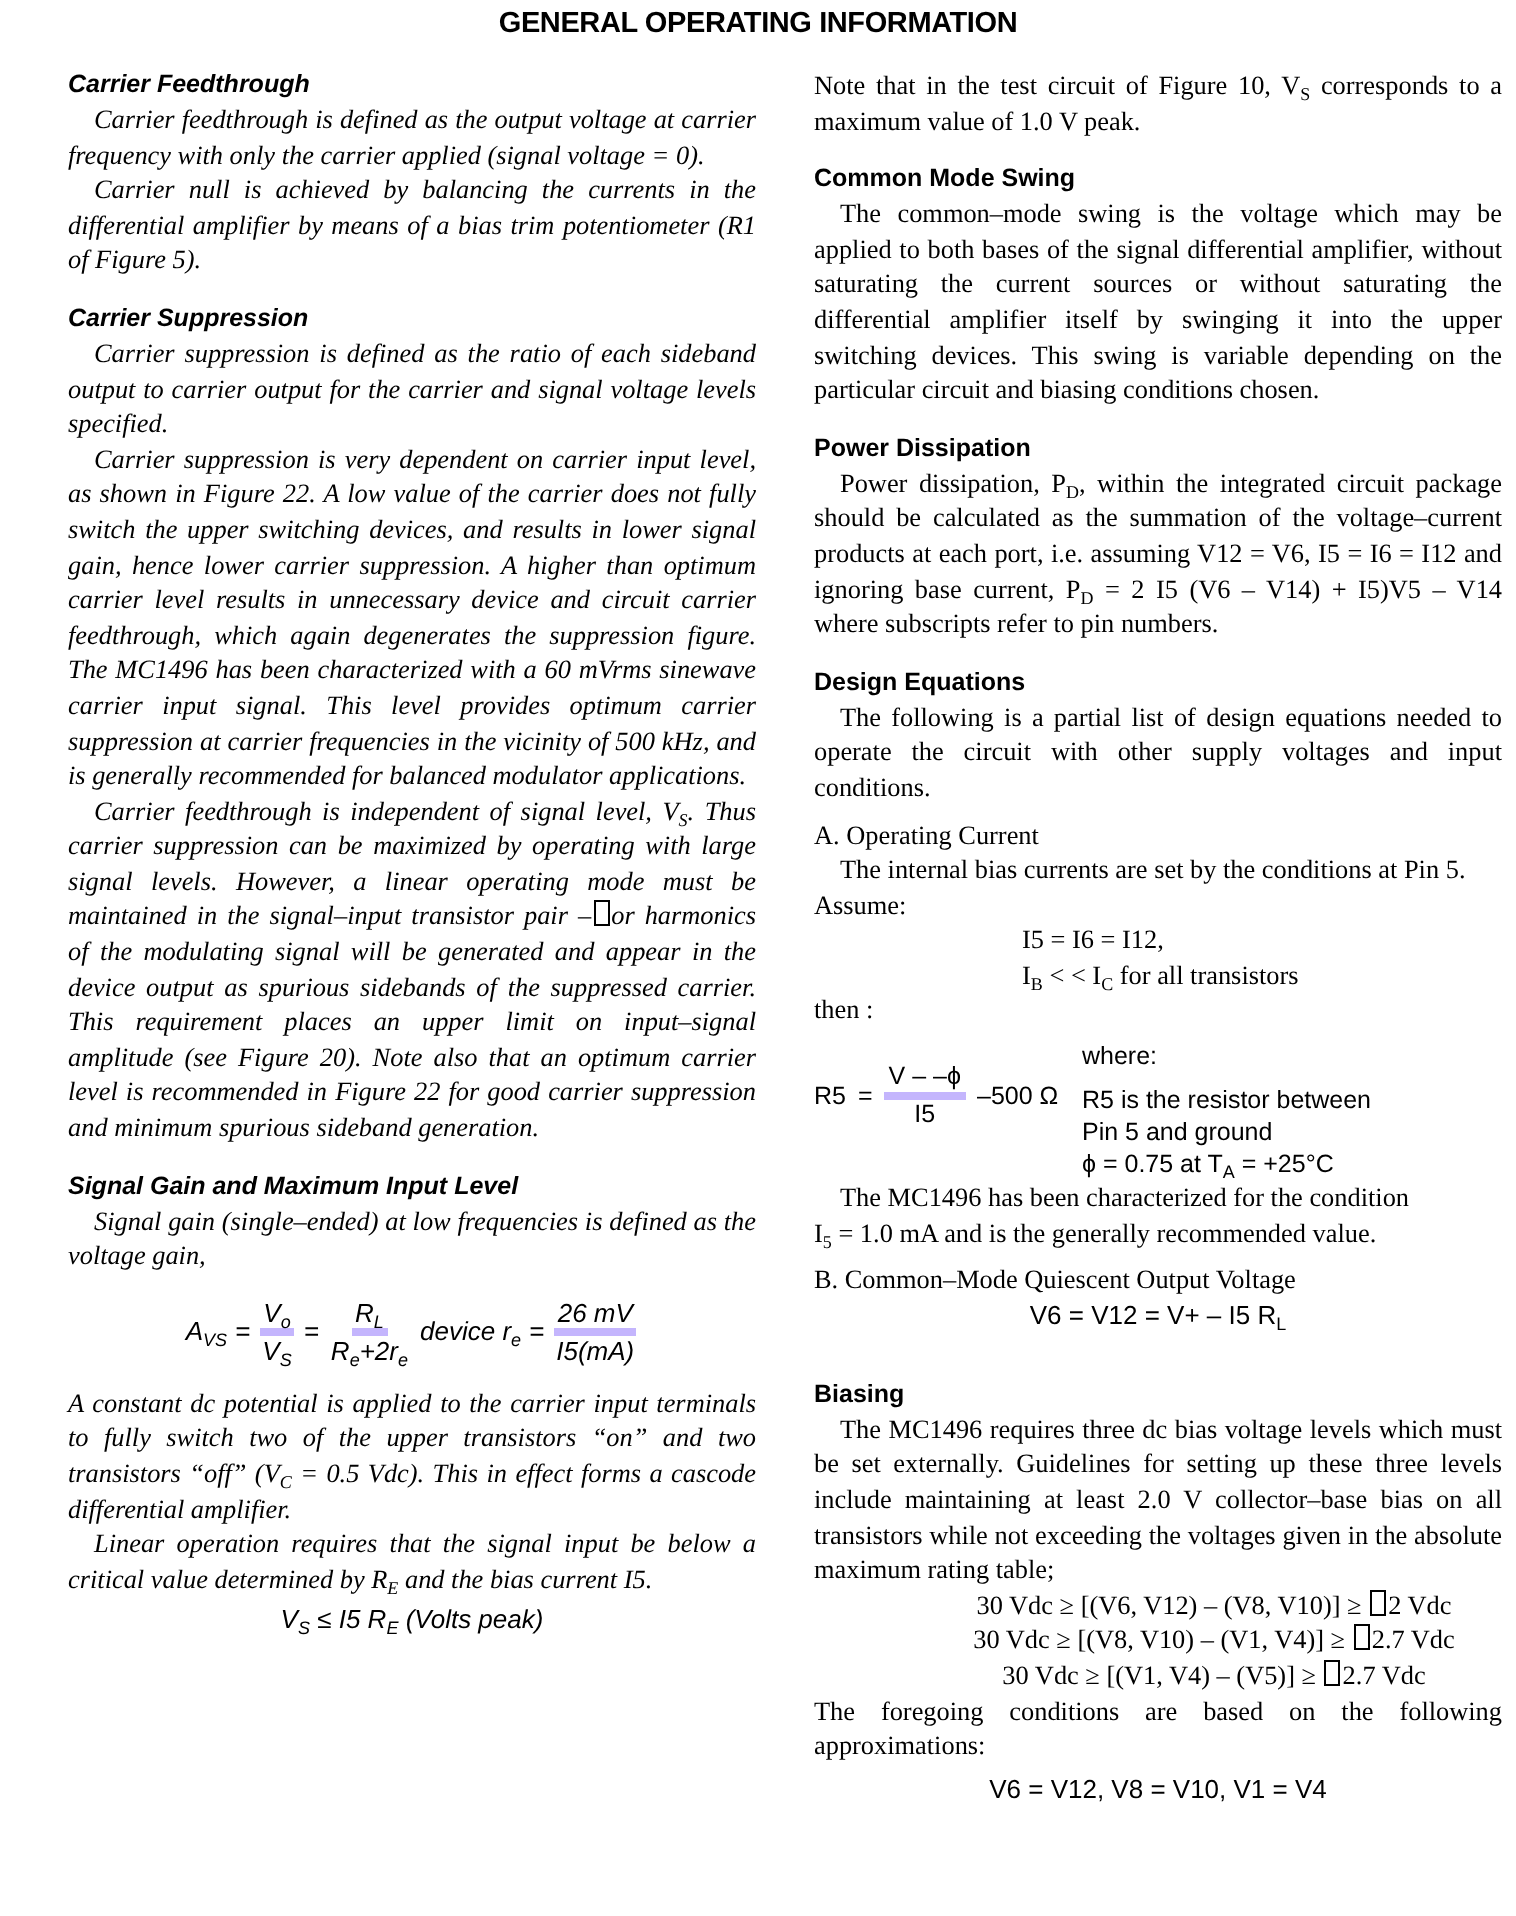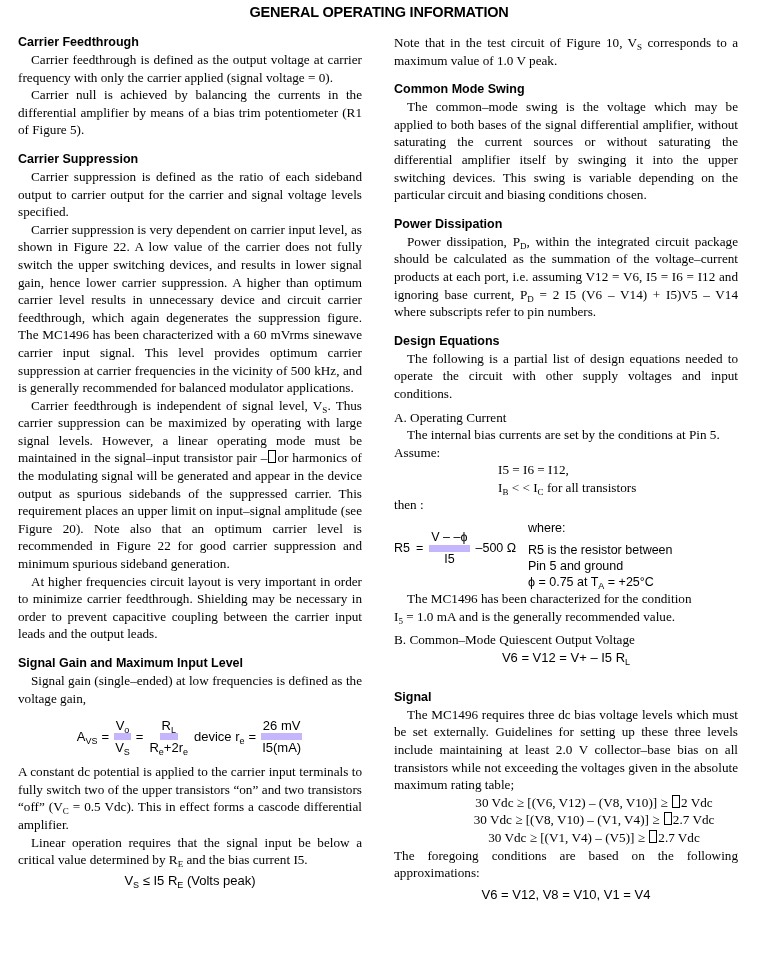--- a/index.html
+++ b/index.html
@@ -6,41 +6,41 @@
     body {
       width: 758px; height: 958px; position: relative; overflow: hidden;
       color: #000; font-family: "Liberation Serif", serif;
     }
     .page-title {
       position: absolute; top: 4px; left: 0; width: 758px; text-align: center;
       font-family: "Liberation Sans", sans-serif; font-weight: bold; font-size: 14.5px;
       letter-spacing: -0.2px;
     }
     .col { position: absolute; top: 34px; }
-    .col-left { left: 18px; width: 344px; }
-    .col-right { left: 394px; width: 344px; }
+    .col-left { left: 34px; width: 344px; font-style: italic; }
+    .col-right { left: 407px; width: 344px; }
     .h {
       font-family: "Liberation Sans", sans-serif; font-weight: bold; font-size: 12.5px;
       line-height: 17px; margin: 0;
     }
     p.t {
       margin: 0; font-size: 13.2px; line-height: 17.6px; text-align: justify;
       text-indent: 13px;
     }
     p.noind { text-indent: 0; }
     p.left { text-align: left; }
     .gap { height: 12px; }
     .gap-s { height: 6px; }
     sub { font-size: 9px; vertical-align: -3px; line-height: 0; }
     .eq {
       font-family: "Liberation Sans", sans-serif; font-size: 13px;
       display: flex; align-items: center; justify-content: center; gap: 4px;
     }
     .frac { display: inline-flex; flex-direction: column; align-items: center; vertical-align: middle; }
-    .frac .num { border-bottom: 7px solid #c4b5fd; padding: 0 2px; line-height: 15px; }
+    .frac .num { border-bottom: 4px solid #c4b5fd; padding: 0 2px; line-height: 15px; }
     .frac .den { padding: 0 2px; line-height: 15px; }
     .assume { margin-left: 104px; font-size: 13.2px; line-height: 17.6px; }
     .r5-block { display: flex; font-family: "Liberation Sans", sans-serif; font-size: 12.5px; margin-top: 6px; }
     .r5-eq { display: flex; align-items: center; gap: 6px; width: 140px; height: 40px; }
     .r5-where { display: flex; gap: 6px; line-height: 16px; }
     .r5-where-lines div { white-space: nowrap; }
     .center-eq { text-align: center; font-family: "Liberation Sans", sans-serif; font-size: 13px; line-height: 18px; }
     .bias-lines { margin-left: 56px; font-size: 13.2px; line-height: 17.6px; white-space: nowrap; text-align: center; }
     .boxchar { display: inline-block; width: 6px; height: 11px; border: 1px solid #000; vertical-align: -1px; margin: 0 1px; }
   </style>
@@ -57,21 +57,20 @@
     <p class="t">Carrier null is achieved by balancing the currents in the differential amplifier by means of a bias trim potentiometer (R1 of Figure 5).</p>
   </section>
 
   <div class="gap"></div>
 
   <section>
     <h3 class="h">Carrier Suppression</h3>
     <p class="t">Carrier suppression is defined as the ratio of each sideband output to carrier output for the carrier and signal voltage levels specified.</p>
     <p class="t">Carrier suppression is very dependent on carrier input level, as shown in Figure 22. A low value of the carrier does not fully switch the upper switching devices, and results in lower signal gain, hence lower carrier suppression. A higher than optimum carrier level results in unnecessary device and circuit carrier feedthrough, which again degenerates the suppression figure. The MC1496 has been characterized with a 60 mVrms sinewave carrier input signal. This level provides optimum carrier suppression at carrier frequencies in the vicinity of 500 kHz, and is generally recommended for balanced modulator applications.</p>
     <p class="t"><span>Carrier feedthrough is independent of signal level, V</span><sub>S</sub><span>. Thus carrier suppression can be maximized by operating with large signal levels. However, a linear operating mode must be maintained in the signal–input transistor pair –</span><span class="boxchar"></span><span>or harmonics of the modulating signal will be generated and appear in the device output as spurious sidebands of the suppressed carrier. This requirement places an upper limit on input–signal amplitude (see Figure 20). Note also that an optimum carrier level is recommended in Figure 22 for good carrier suppression and minimum spurious sideband generation.</span></p>
-    <p class="t">At higher frequencies circuit layout is very important in order to minimize carrier feedthrough. Shielding may be necessary in order to prevent capacitive coupling between the carrier input leads and the output leads.</p>
   </section>
 
   <div class="gap"></div>
 
   <section>
     <h3 class="h">Signal Gain and Maximum Input Level</h3>
     <p class="t">Signal gain (single–ended) at low frequencies is defined as the voltage gain,</p>
 
     <div class="eq" style="margin:8px 0 6px 0; height:42px;">
       <span><span>A</span><sub>VS</sub></span>
@@ -155,21 +154,21 @@
     <p class="t">The MC1496 has been characterized for the condition</p>
     <p class="t noind left"><span>I</span><sub>5</sub><span> = 1.0 mA and is the generally recommended value.</span></p>
     <div class="gap-s"></div>
     <p class="t noind left">B. Common–Mode Quiescent Output Voltage</p>
     <div class="center-eq"><span>V6 = V12 = V+ – I5 R</span><sub>L</sub></div>
   </section>
 
   <div class="gap" style="height:22px;"></div>
 
   <section>
-    <h3 class="h">Signal</h3>
+    <h3 class="h">Biasing</h3>
     <p class="t">The MC1496 requires three dc bias voltage levels which must be set externally. Guidelines for setting up these three levels include maintaining at least 2.0 V collector–base bias on all transistors while not exceeding the voltages given in the absolute maximum rating table;</p>
     <div class="bias-lines">
       <div><span>30 Vdc ≥ [(V6, V12) – (V8, V10)] ≥</span> <span class="boxchar"></span><span>2 Vdc</span></div>
       <div><span>30 Vdc ≥ [(V8, V10) – (V1, V4)] ≥</span> <span class="boxchar"></span><span>2.7 Vdc</span></div>
       <div><span>30 Vdc ≥ [(V1, V4) – (V5)] ≥</span> <span class="boxchar"></span><span>2.7 Vdc</span></div>
     </div>
     <p class="t noind">The foregoing conditions are based on the following approximations:</p>
     <div class="center-eq" style="margin-top:4px;">V6 = V12, V8 = V10, V1 = V4</div>
   </section>
 </div>

